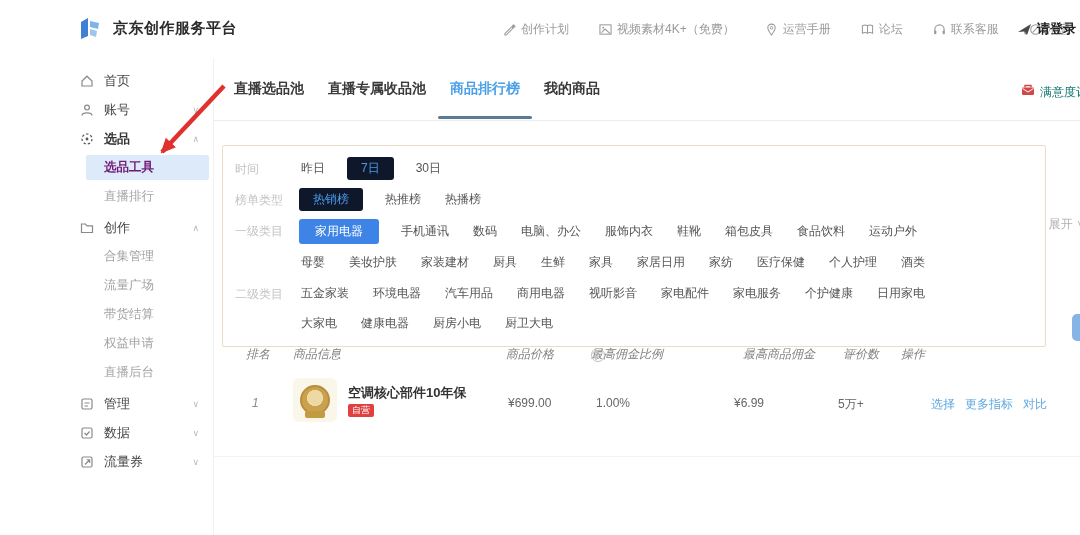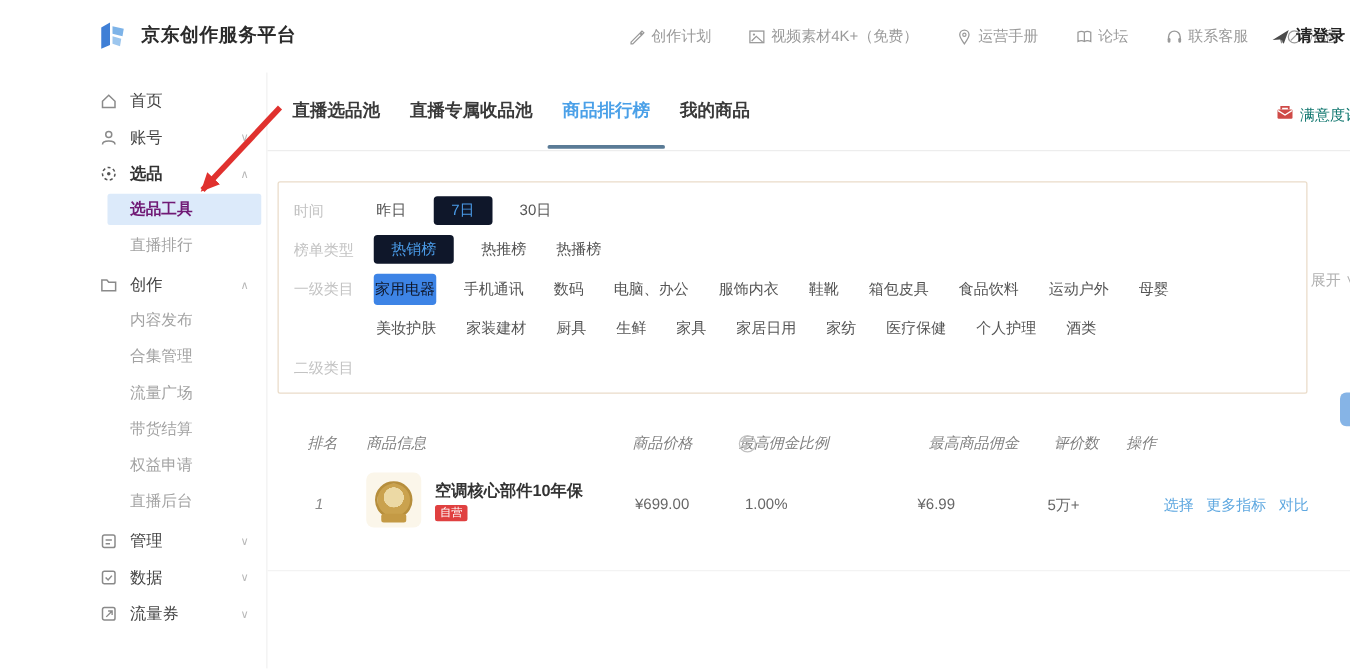--- a/index.html
+++ b/index.html
@@ -38,21 +38,21 @@
   .satisfaction{position:absolute;right:28px;top:26px;display:flex;gap:5px;align-items:flex-start;
           color:#0f766e;font-size:12px;cursor:pointer;}
   
   .panel{position:absolute;left:8px;top:87px;width:824px;box-sizing:border-box;border:1px solid #eadcc9;
          border-radius:2px;padding:11px 12px;display:flex;flex-direction:column;gap:8px;background:#fff;}
   .frow{display:flex;align-items:flex-start;}
   .flabel{width:64px;flex:none;color:#c3c3c3;font-size:12px;padding-top:4px;}
   .fchips{display:flex;flex-wrap:wrap;gap:7px 20px;max-width:650px;align-items:center;}
   .chip{font-size:12px;color:#555;padding:3px 2px;cursor:pointer;white-space:nowrap;}
   .chip.lightsel{background:#0f172a;color:#4a9be8;padding:3px 14px;border-radius:3px;}
-  .chip.solidsel{background:#3d84e6;color:#0f172a;padding:4px 1px;border-radius:3px;}
+  .chip.solidsel{background:#3d84e6;color:#ffffff;padding:4px 16px;border-radius:3px;}
   .expand{position:absolute;right:42px;top:158px;color:#b0b0b0;font-size:12px;cursor:pointer;white-space:nowrap;}
   .backbtn{position:absolute;right:0;top:256px;width:56px;height:27px;background:#86b4e6;
            border-radius:5px 0 0 5px;display:flex;align-items:center;justify-content:center;
            color:#2b63a8;font-size:12px;font-weight:bold;cursor:pointer;}
   
   .thead{position:absolute;left:0;top:288px;width:100%;height:18px;font-size:12px;color:#808080;}
   .thead span{position:absolute;display:inline-flex;align-items:center;gap:3px;white-space:nowrap;}
   .c1{left:32px;} .c2{left:79px;} .c3{left:292px;} .c4{left:377px;} .c5{left:529px;} .c6{left:629px;} .c7{left:687px;}
   .sort{display:inline-flex;flex-direction:column;gap:1px;margin-left:2px;}
   .sort i{width:0;height:0;border-left:3px solid transparent;border-right:3px solid transparent;}
@@ -191,23 +191,20 @@
     <div class="side-item grp">
       <span class="icon">
         <svg class="ic" width="14" height="14" viewBox="0 0 14 14">
             <path d="M1.5,3 L5.5,3 L7,4.8 L12.5,4.8 L12.5,11.5 L1.5,11.5 Z" fill="none" stroke="#8a8a8a" stroke-width="1.2"></path>
           </svg>
       </span>
       <span class="lbl">创作</span>
       <span class="chev">∧</span>
     </div>
     <div class="side-item sub">
-      <span class="lbl">内容发布</span>
-    </div>
-    <div class="side-item sub">
       <span class="lbl">合集管理</span>
     </div>
     <div class="side-item sub">
       <span class="lbl">流量广场</span>
     </div>
     <div class="side-item sub">
       <span class="lbl">带货结算</span>
     </div>
     <div class="side-item sub">
       <span class="lbl">权益申请</span>
@@ -311,20 +308,35 @@
           <span class="chip">家具</span>
           <span class="chip">家居日用</span>
           <span class="chip">家纺</span>
           <span class="chip">医疗保健</span>
           <span class="chip">个人护理</span>
           <span class="chip">酒类</span>
         </div>
       </div>
       <div class="frow">
         <span class="flabel">二级类目</span>
+        <div class="fchips">
+          <span class="chip">五金家装</span>
+          <span class="chip">环境电器</span>
+          <span class="chip">汽车用品</span>
+          <span class="chip">商用电器</span>
+          <span class="chip">视听影音</span>
+          <span class="chip">家电配件</span>
+          <span class="chip">家电服务</span>
+          <span class="chip">个护健康</span>
+          <span class="chip">日用家电</span>
+          <span class="chip">大家电</span>
+          <span class="chip">健康电器</span>
+          <span class="chip">厨房小电</span>
+          <span class="chip">厨卫大电</span>
+        </div>
       </div>
     </div>
 
     <span class="expand">展开 ∨</span>
 
     <div class="backbtn">‹ 返回</div>
 
     <div class="thead">
       <span class="c1">
           <i>排名</i>

